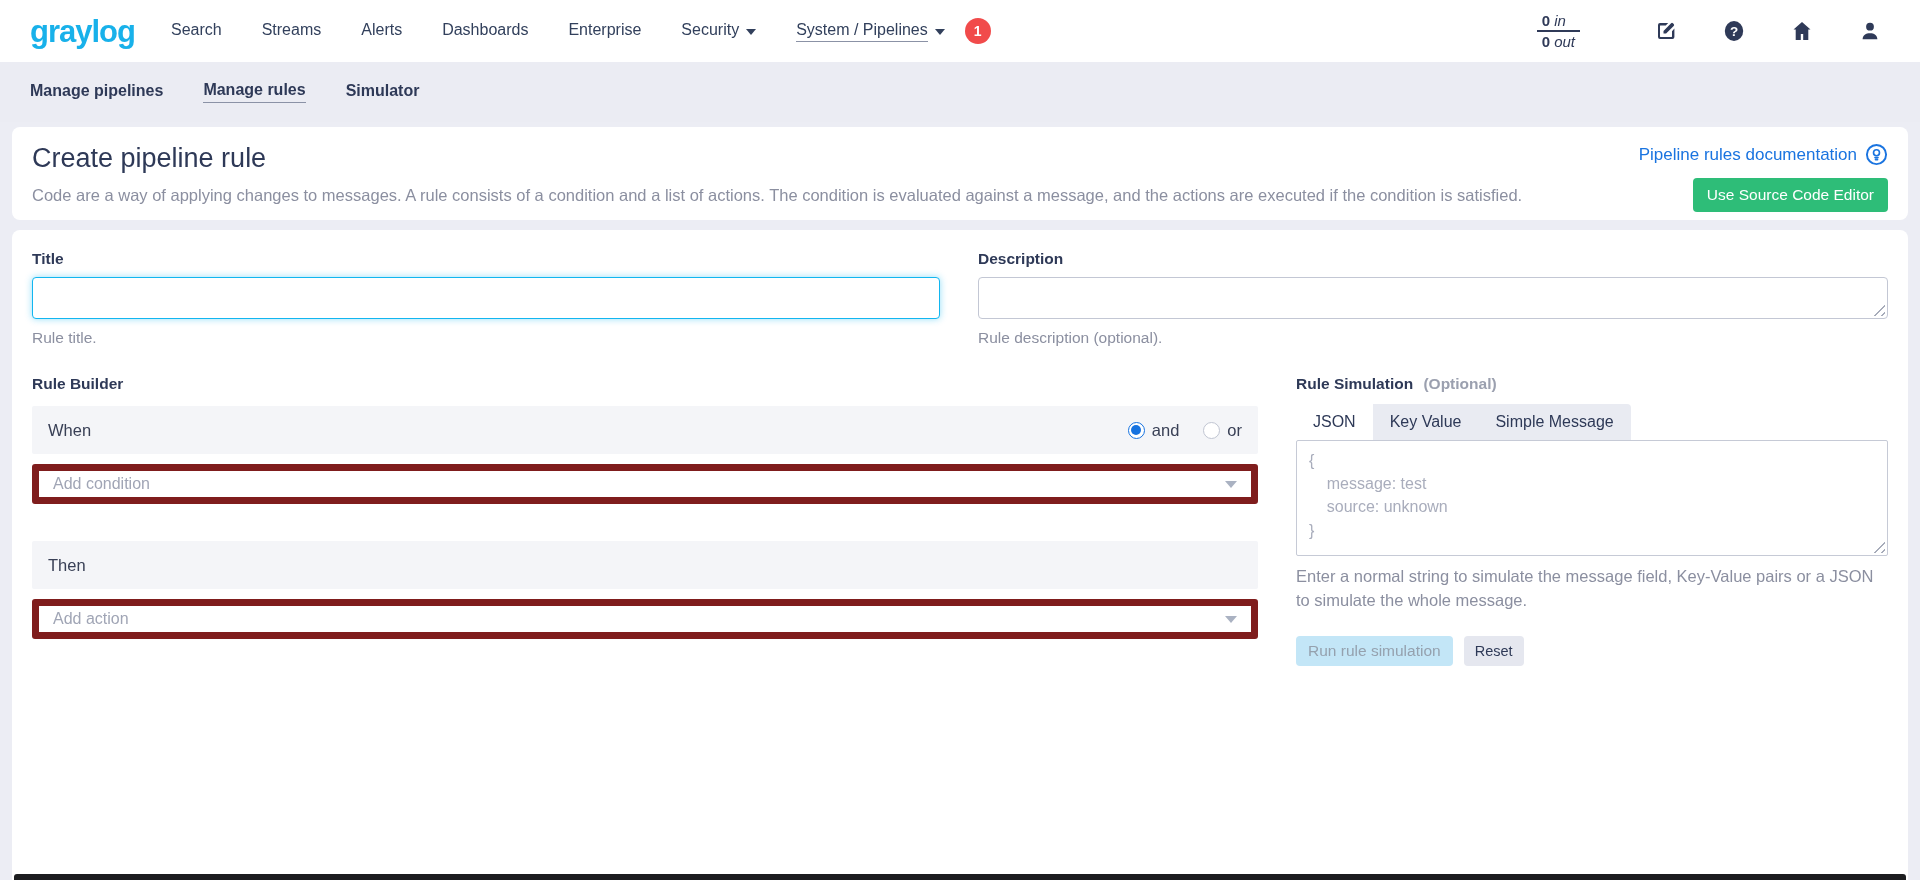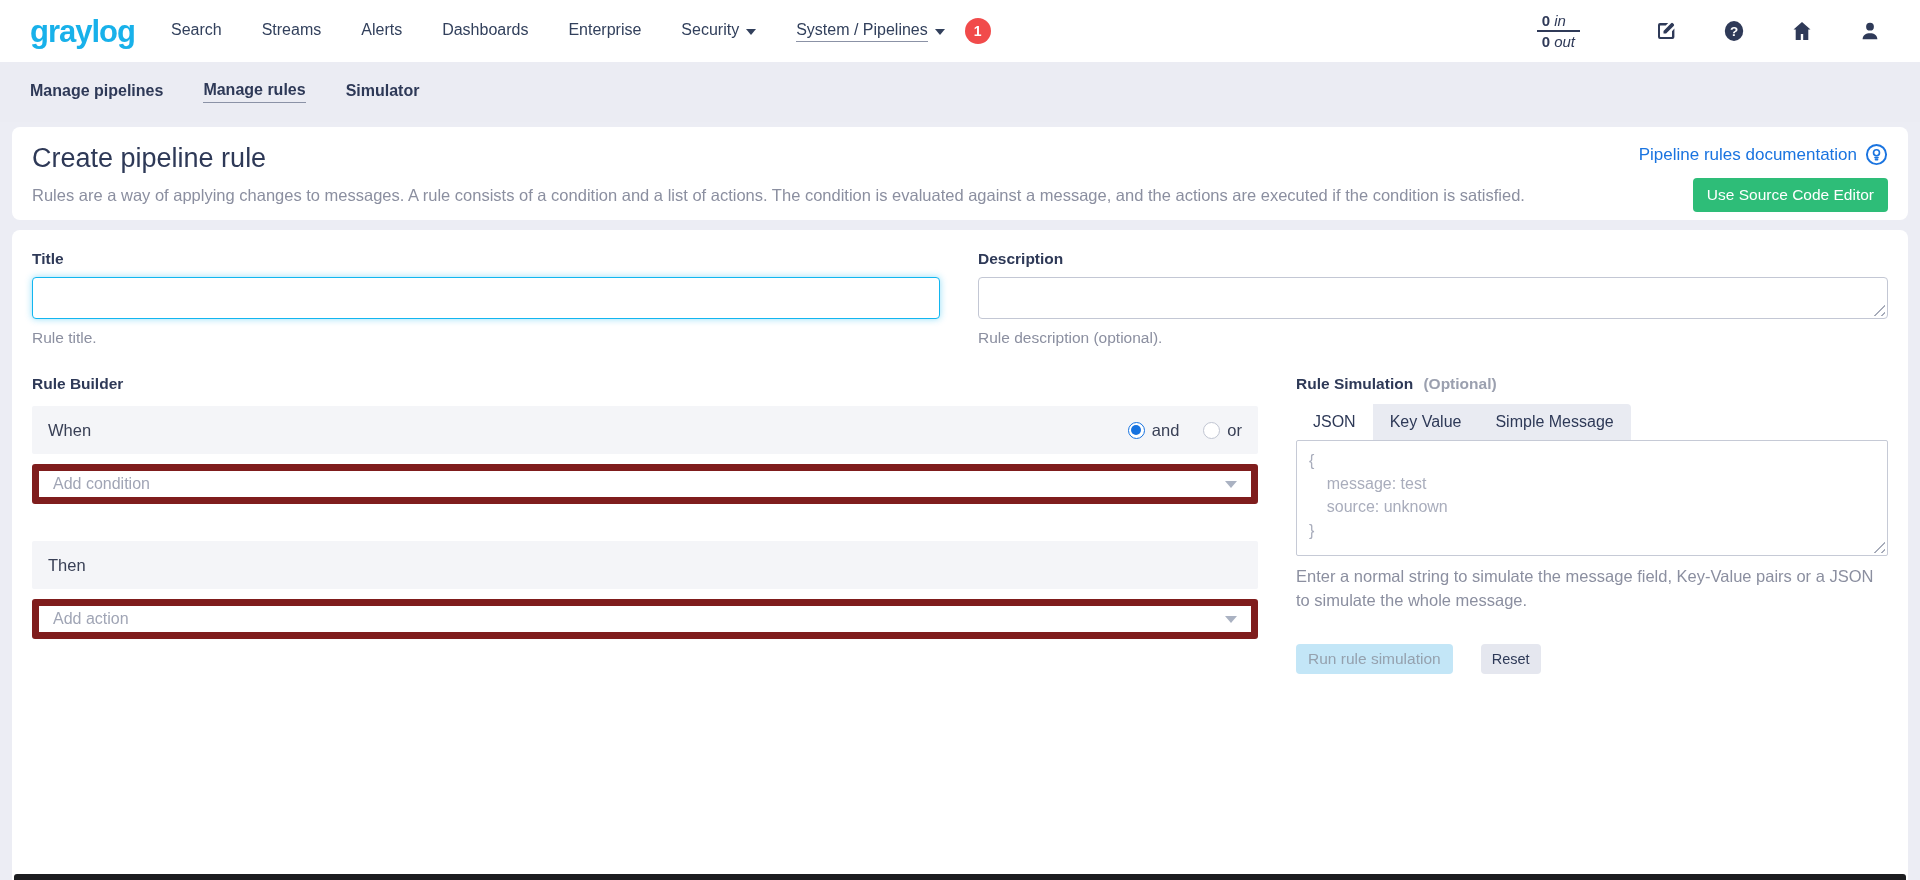--- a/index.html
+++ b/index.html
@@ -126,21 +126,21 @@
   
   .tabs { display:inline-flex; margin-top:11px; background:#e9ebf2; border-radius:4px 4px 0 0; }
   .tab { padding:9px 17px; font-size:16px; color:#2e3957; cursor:pointer; white-space:nowrap; }
   .tab.active { background:#fff; border-radius:0; }
   textarea.sim-area {
     width:100%; height:116px; border:1px solid #c6cad6; border-radius:2px;
     font-family:inherit; font-size:16px; color:#2f3a58; padding:8px 12px; line-height:1.45;
     resize:none; outline:none; display:block;
   }
   .sim-help { font-size:16.5px; color:#8b8fa0; line-height:1.45; margin-top:9px; max-width:600px; }
-  .sim-buttons { margin-top:31px; display:flex; gap:28px; }
+  .sim-buttons { margin-top:23px; display:flex; gap:11px; }
   .btn-run { background:#c3e6f7; color:#95a1ae; font-size:15.5px; padding:6px 12px; cursor:not-allowed; }
   .btn-reset { background:#e5e7ef; color:#2e3957; font-size:14.5px; padding:1px 11px; }
 
   
   .form-actions { position:absolute; left:20px; bottom:9px; display:flex; gap:14px; }
   .btn-create { background:#2ebd78; color:#fff; font-size:16.5px; padding:9px 18px; }
   .btn-cancel { background:#e5e7ef; color:#2e3957; font-size:16.5px; padding:9px 16px; }
 
   .bottom-bar {
     position:absolute; bottom:0; left:14px; right:14px; height:6px;
@@ -212,21 +212,21 @@
 </nav>
 
 <nav class="subnav">
   <span class="subnav-item">Manage pipelines</span>
   <span class="subnav-item active">Manage rules</span>
   <span class="subnav-item">Simulator</span>
 </nav>
 
 <section class="header-card">
   <h1 class="page-title">Create pipeline rule</h1>
-  <p class="page-desc">Rules are a way of applying changes to messages. A rule consists of a condition and a list of actions. The condition is evaluated against a message, and the actions are executed if the condition is satisfied.</p>
+  <p class="page-desc">Code are a way of applying changes to messages. A rule consists of a condition and a list of actions. The condition is evaluated against a message, and the actions are executed if the condition is satisfied.</p>
   <div class="header-right">
     <a class="doc-link">
       <span>Pipeline rules documentation</span>
       <svg viewBox="0 0 24 24" fill="none" stroke="#1a74e0">
         <circle cx="12" cy="12" r="10" stroke-width="2"></circle>
         <circle cx="12" cy="10.2" r="3.1" stroke-width="1.7"></circle>
         <path d="M10.4 15.2h3.2M10.9 17.4h2.2" stroke-width="1.7" stroke-linecap="round"></path>
       </svg>
     </a>
     <button class="btn btn-green">Use Source Code Editor</button>

